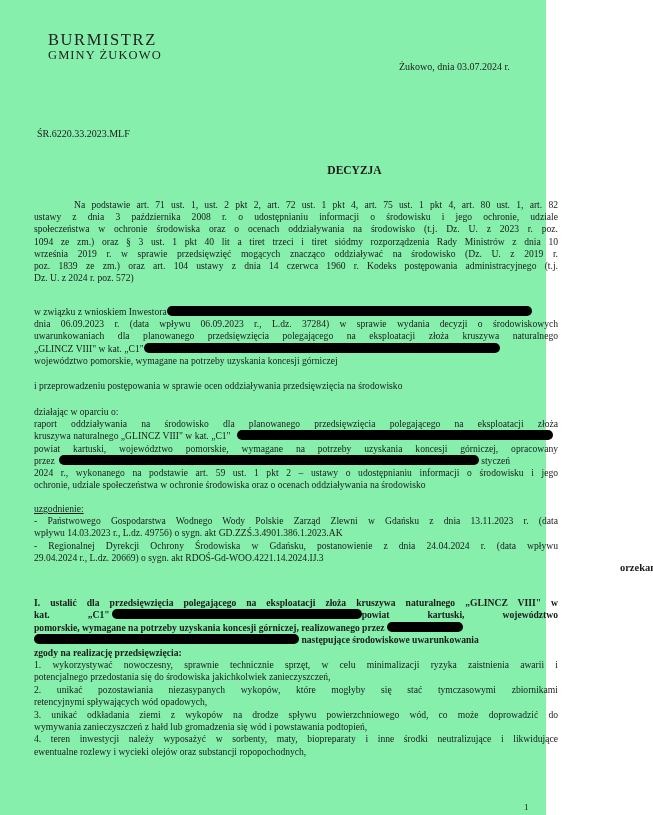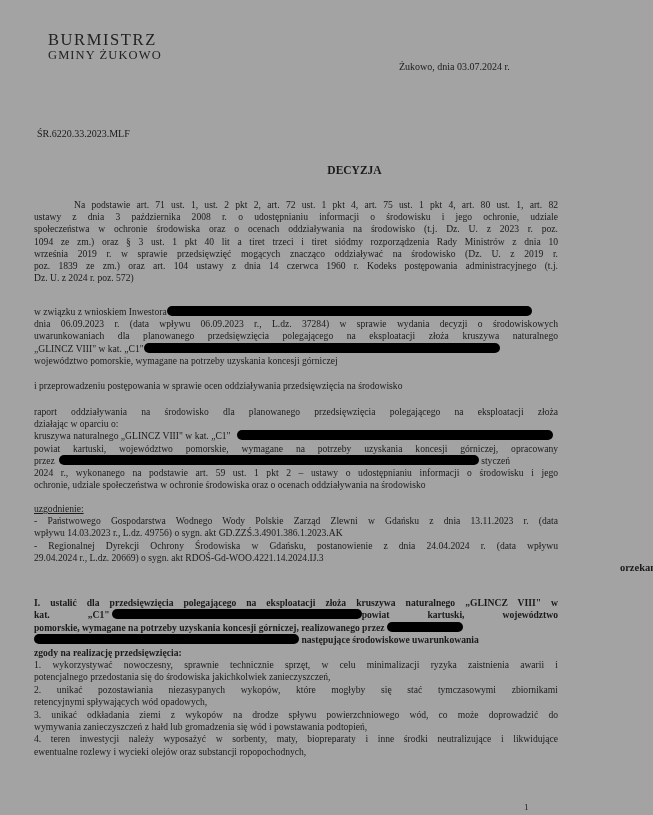--- a/index.html
+++ b/index.html
@@ -1,21 +1,21 @@
 <!DOCTYPE html>
 <html><head>
   <meta charset="utf-8">
   <style>
     html, body { margin: 0; padding: 0; background: #ffffff; }
     body {
       width: 653px; height: 815px; overflow: hidden; position: relative;
       font-family: "Liberation Serif", "DejaVu Serif", serif;
       color: #1a1a1a;
     }
-    .page { position: absolute; left: 0; top: 0; width: 653px; height: 815px; background: #a3a3a3; }
+    .page { position: absolute; left: 0; top: 0; width: 546px; height: 815px; background: #86efac; }
     .abs { position: absolute; }
     .hdr1 { left: 48px; top: 30px; font-size: 16.5px; letter-spacing: 1.6px; color: #222; }
     .hdr2 { left: 48px; top: 48px; font-size: 12.5px; letter-spacing: 1.1px; color: #222; }
     .date { left: 399px; top: 37px; font-size: 10px; color: #1a1a1a; margin-top: 24px; }
     .sig { left: 37px; top: 128px; font-size: 10px; }
     .title { left: 0; width: 653px; top: 164px; text-align: center; font-size: 11.5px; font-weight: bold; }
     .title span { position: relative; left: 28px; }
     .block { left: 34px; width: 524px; font-size: 9.6px; line-height: 12.2px; text-align: justify; }
     .line { display: block; white-space: nowrap; text-align: justify; text-align-last: justify; }
     .line.last { text-align-last: left; }
@@ -57,22 +57,22 @@
     <span class="line">uwarunkowaniach dla planowanego przedsięwzięcia polegającego na eksploatacji złoża kruszywa naturalnego</span>
     <span class="line last"><span>„GLINCZ VIII" w kat. „C1"</span><span class="redact" style="width:356px;"></span></span>
     <span class="line last">województwo pomorskie, wymagane na potrzeby uzyskania koncesji górniczej</span>
   </div>
 
   <div class="abs block" style="top:380px;">
     <span class="line last">i przeprowadzeniu postępowania w sprawie ocen oddziaływania przedsięwzięcia na środowisko</span>
   </div>
 
   <div class="abs block" style="top:406px;">
+    <span class="line last">działając w oparciu o:</span>
     <span class="line">raport oddziaływania na środowisko dla planowanego przedsięwzięcia polegającego na eksploatacji złoża</span>
-    <span class="line last">działając w oparciu o:</span>
     <span class="line last"><span>kruszywa naturalnego „GLINCZ VIII" w kat. „C1"</span><span class="redact" style="width:316px; margin-left:6px;"></span></span>
     <span class="line">powiat kartuski, województwo pomorskie, wymagane na potrzeby uzyskania koncesji górniczej, opracowany</span>
     <span class="line last"><span>przez</span><span class="redact" style="width:420px; margin-left:4px;"></span> <span>styczeń</span></span>
     <span class="line">2024 r., wykonanego na podstawie art. 59 ust. 1 pkt 2 – ustawy o udostępnianiu informacji o środowisku i jego</span>
     <span class="line last">ochronie, udziale społeczeństwa w ochronie środowiska oraz o ocenach oddziaływania na środowisko</span>
   </div>
 
   <div class="abs block" style="top:503px;">
     <span class="line last u">uzgodnienie:</span>
     <span class="line">- Państwowego Gospodarstwa Wodnego Wody Polskie Zarząd Zlewni w Gdańsku z dnia 13.11.2023 r. (data</span>

